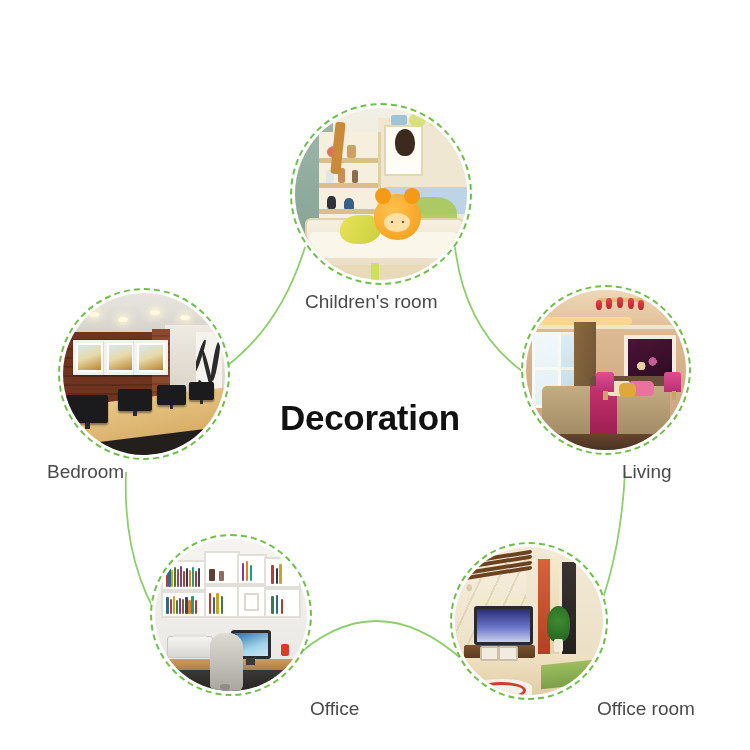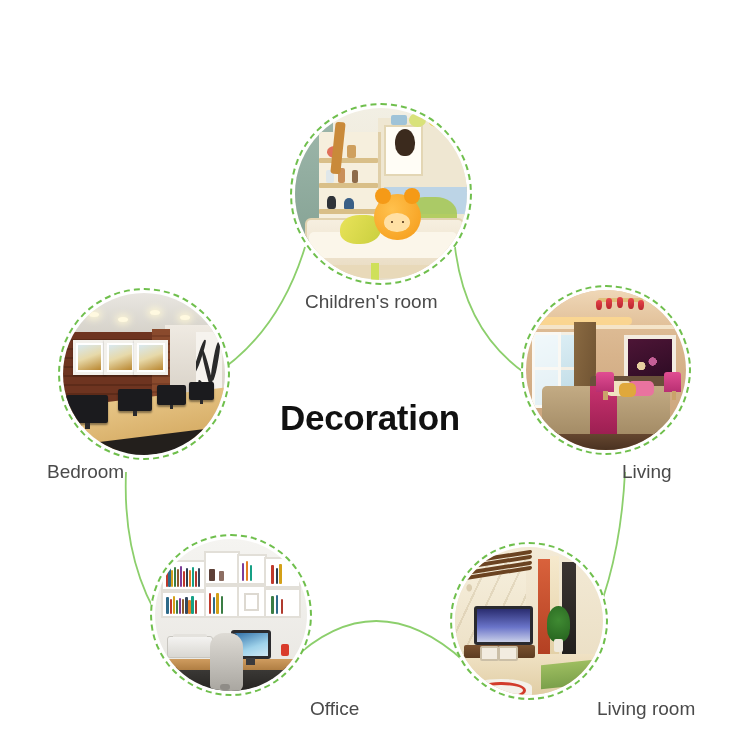--- a/index.html
+++ b/index.html
@@ -304,21 +304,21 @@
           </div>
           <div class="lv-tv">
               <div class="lv-tv-in"></div>
             </div>
           <div class="lv-plant"></div>
           <div class="lv-pot"></div>
           <div class="lv-rug"></div>
         </div>
       </div>
     </div>
-    <div class="node-label" style="left:597px;top:626px;">Living room</div>
+    <div class="node-label" style="left:597px;top:626px;">Office room</div>
 
     <div class="node" style="left:150px;top:462px;width:162px;height:162px;">
       <div class="node-photo">
         <div class="scene">
           <div class="st-wall"></div>
           <div class="st-floor"></div>
 
           <div class="st-shelf" style="left:4%;top:14%;width:30%;height:20%;">
             <div class="st-book" style="left:6%;width:5%;height:70%;background:#c0392b;"></div>
             <div class="st-book" style="left:13%;width:5%;height:78%;background:#2e6b8a;"></div>

